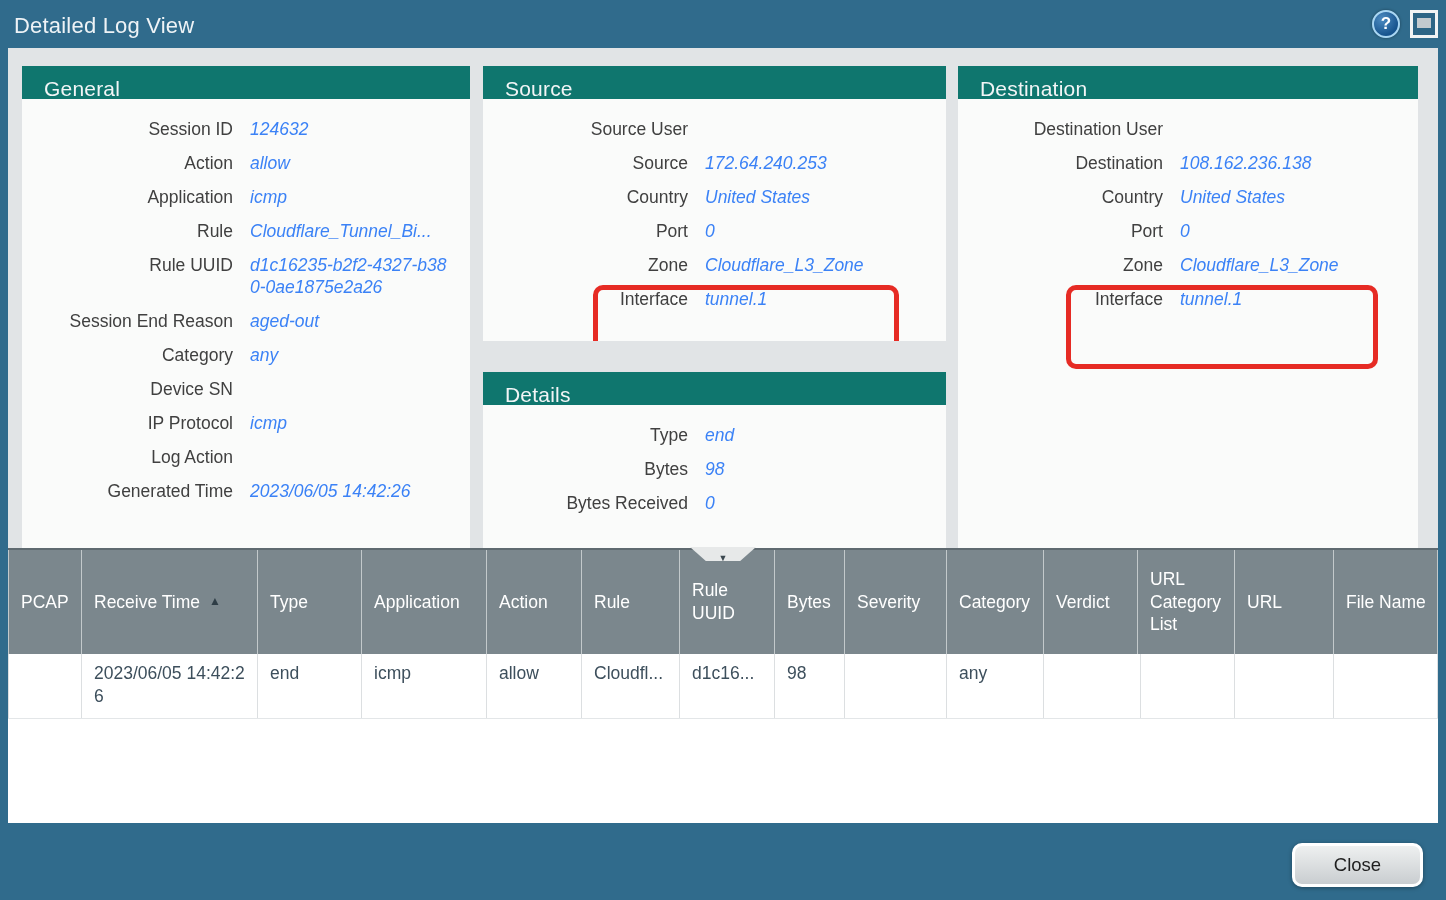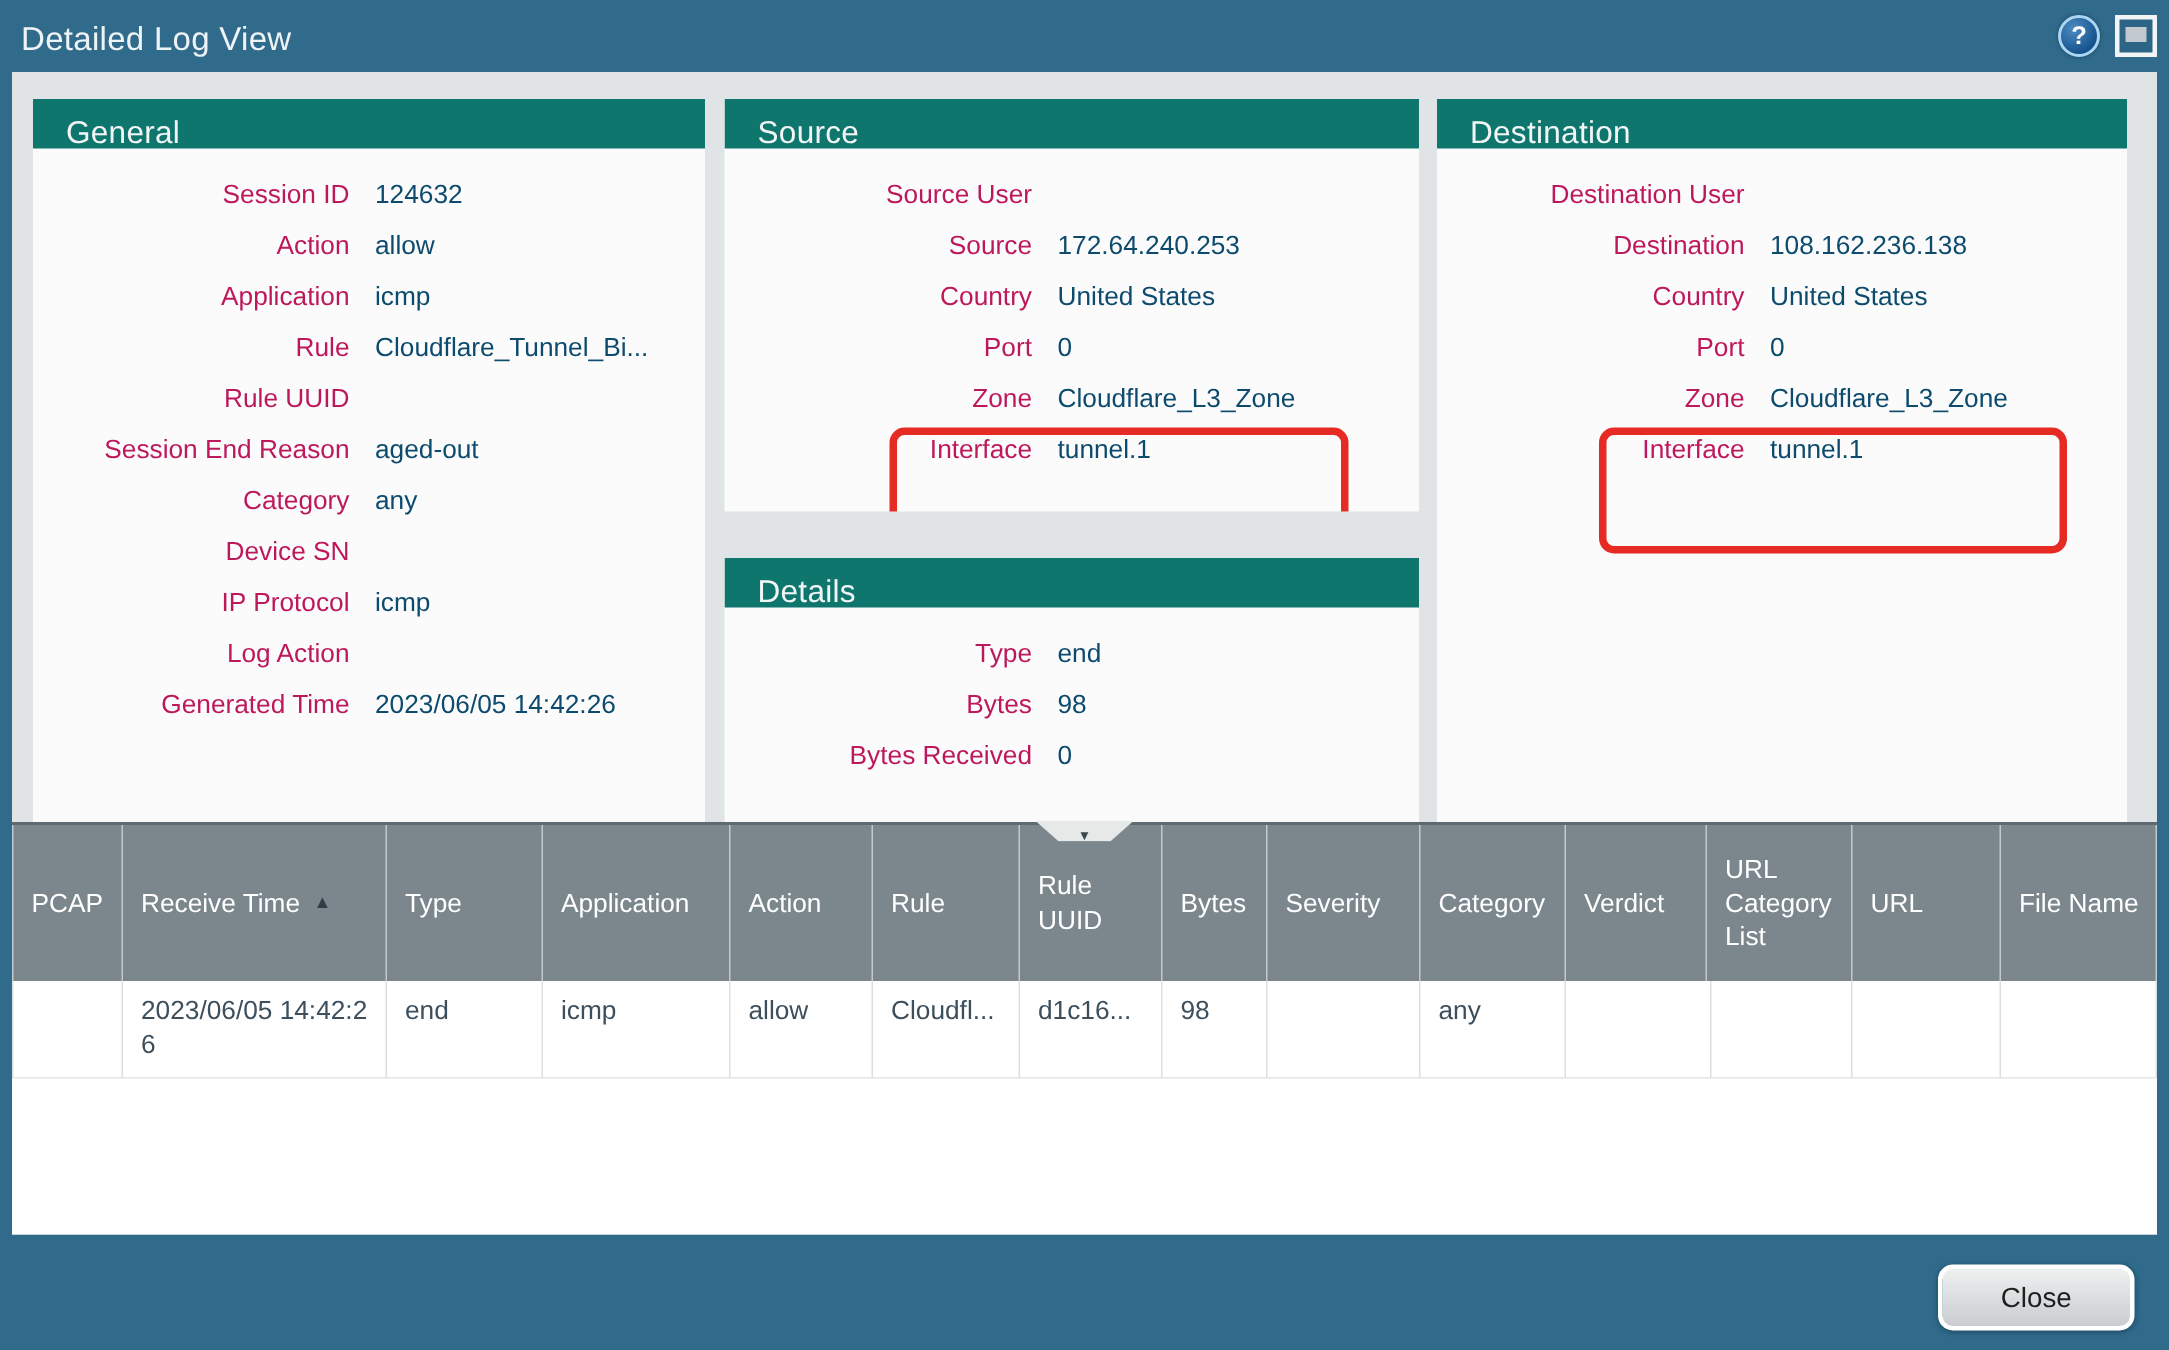--- a/index.html
+++ b/index.html
@@ -19,22 +19,22 @@
   .win-icon .inner { position:absolute; left:4px; top:5px; width:14px; height:10px; background:#c3cacf; }
 
   
   .content { position:absolute; left:8px; right:8px; top:48px; height:775px; background:#e1e4e6; }
 
   .panel { position:absolute; background:#fafbfa; overflow:hidden; }
   .panel-header { height:33px; background:#0f766e; color:#f2f5f6; font-size:21px; line-height:46px;
     padding-left:22px; letter-spacing:.2px; }
   .panel-body { padding-top:13px; position:relative; }
   .prow { display:flex; padding:6px 0; }
-  .plabel { color:#be185d; font-size:17.5px; text-align:right; flex:none; padding-right:17px; line-height:22px; }
-  .pvalue { color:#0c4a6e; font-size:17.5px; line-height:22px; word-break:break-all; }
+  .plabel { color:#404040; font-size:17.5px; text-align:right; flex:none; padding-right:17px; line-height:22px; }
+  .pvalue { color:#3b82f6; font-size:17.5px; line-height:22px; word-break:break-all;font-style:italic; }
   .p-general  { left:14px;  top:18px;  width:448px; height:482px; }
   .p-source   { left:475px; top:18px;  width:463px; height:275px; }
   .p-details  { left:475px; top:324px; width:463px; height:176px; }
   .p-dest     { left:950px; top:18px;  width:460px; height:482px; }
   .p-general .plabel { width:228px; }
   .p-general .pvalue { max-width:206px; }
   .p-source .plabel, .p-details .plabel { width:222px; }
   .p-dest .plabel { width:222px; }
 
   .red-box { position:absolute; border:5px solid #e62b24; border-radius:10px; pointer-events:none; }
@@ -95,20 +95,21 @@
         <div class="prow">
             <div class="plabel">Application</div>
             <div class="pvalue">icmp</div>
           </div>
         <div class="prow">
             <div class="plabel">Rule</div>
             <div class="pvalue">Cloudflare_Tunnel_Bi...</div>
           </div>
         <div class="prow">
             <div class="plabel">Rule UUID</div>
+            <div class="pvalue">d1c16235-b2f2-4327-b380-0ae1875e2a26</div>
           </div>
         <div class="prow">
             <div class="plabel">Session End Reason</div>
             <div class="pvalue">aged-out</div>
           </div>
         <div class="prow">
             <div class="plabel">Category</div>
             <div class="pvalue">any</div>
           </div>
         <div class="prow">

